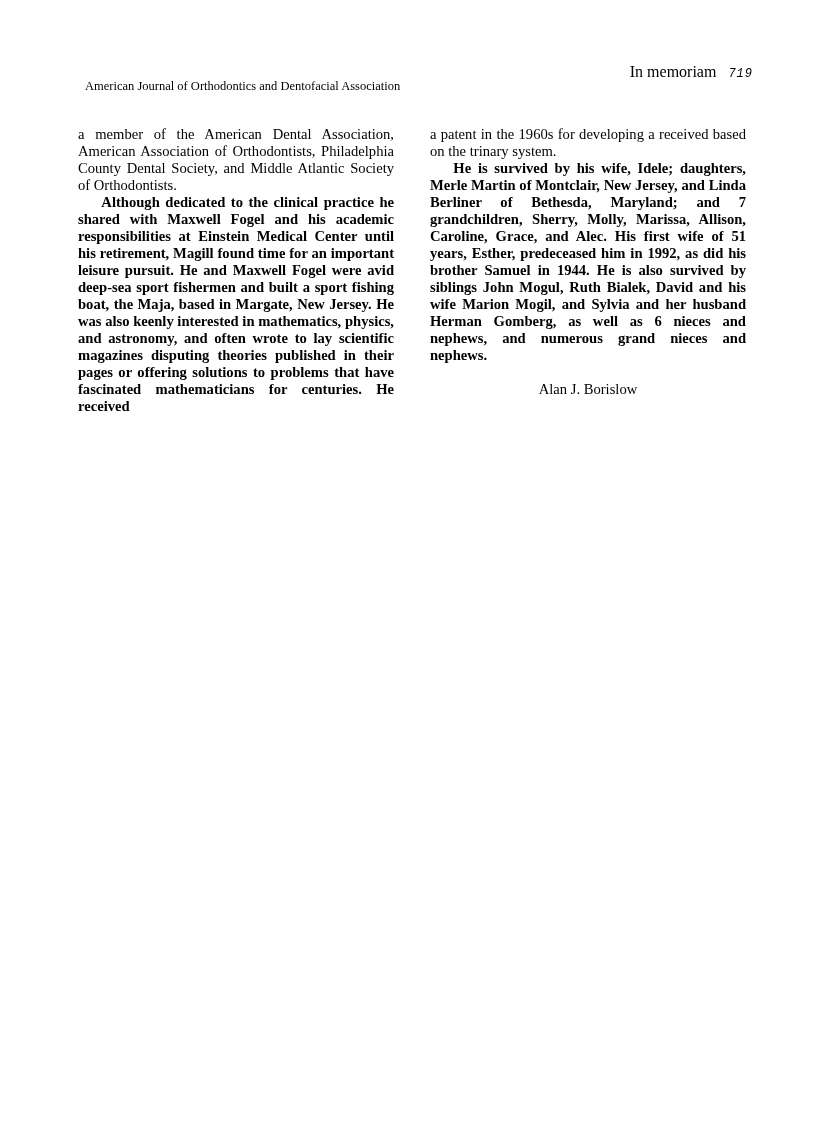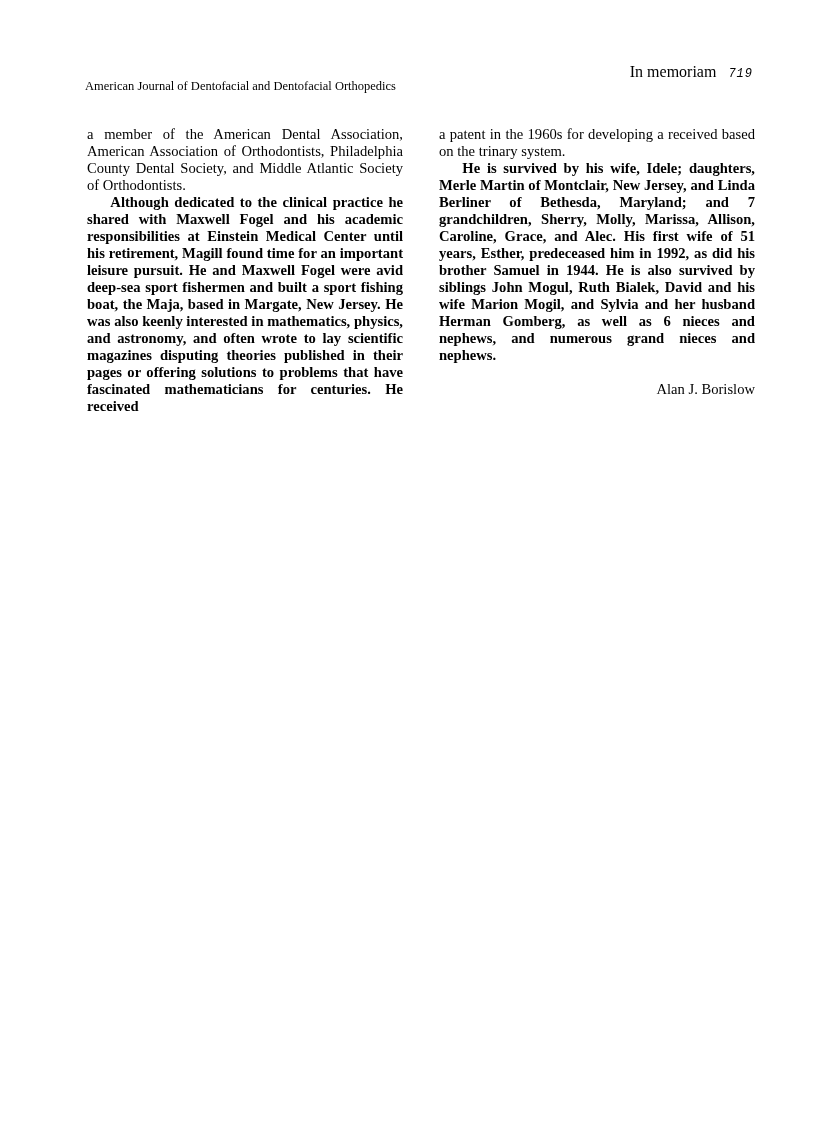--- a/index.html
+++ b/index.html
@@ -46,56 +46,56 @@
   }
   .page-number {
     font-family: "Liberation Mono", monospace;
     font-size: 12px;
     letter-spacing: 1px;
     font-style: italic;
   }
   .body-columns {
     position: absolute;
     top: 126px;
-    left: 87px;
+    left: 78px;
     width: 668px;
     display: flex;
     gap: 36px;
   }
   .column {
     width: 316px;
     text-align: justify;
     font-size: 14.6px;
     line-height: 17px;
   }
   .para {
     margin: 0;
   }
   .para.indent {
     text-indent: 1.6em;
     font-weight: bold;
   }
   .signature-block {
     margin-top: 17px;
-    text-align: right;
+    text-align: center;
     line-height: 17px;
   }
   .signature-name,
   .signature-location {
     display: block;
   }
 </style>
 </head>
 <body>
 
 <div class="page">
 
   <div class="running-head">
     <div class="running-head-left">
-      <div>American Journal of Dentofacial and Dentofacial Orthopedics</div>
+      <div>American Journal of Orthodontics and Dentofacial Association</div>
     </div>
     <div class="running-head-right">
       <span class="section-label">In memoriam</span>
       <span class="page-number">719</span>
     </div>
   </div>
 
   <div class="body-columns">
 
     <div class="column">

